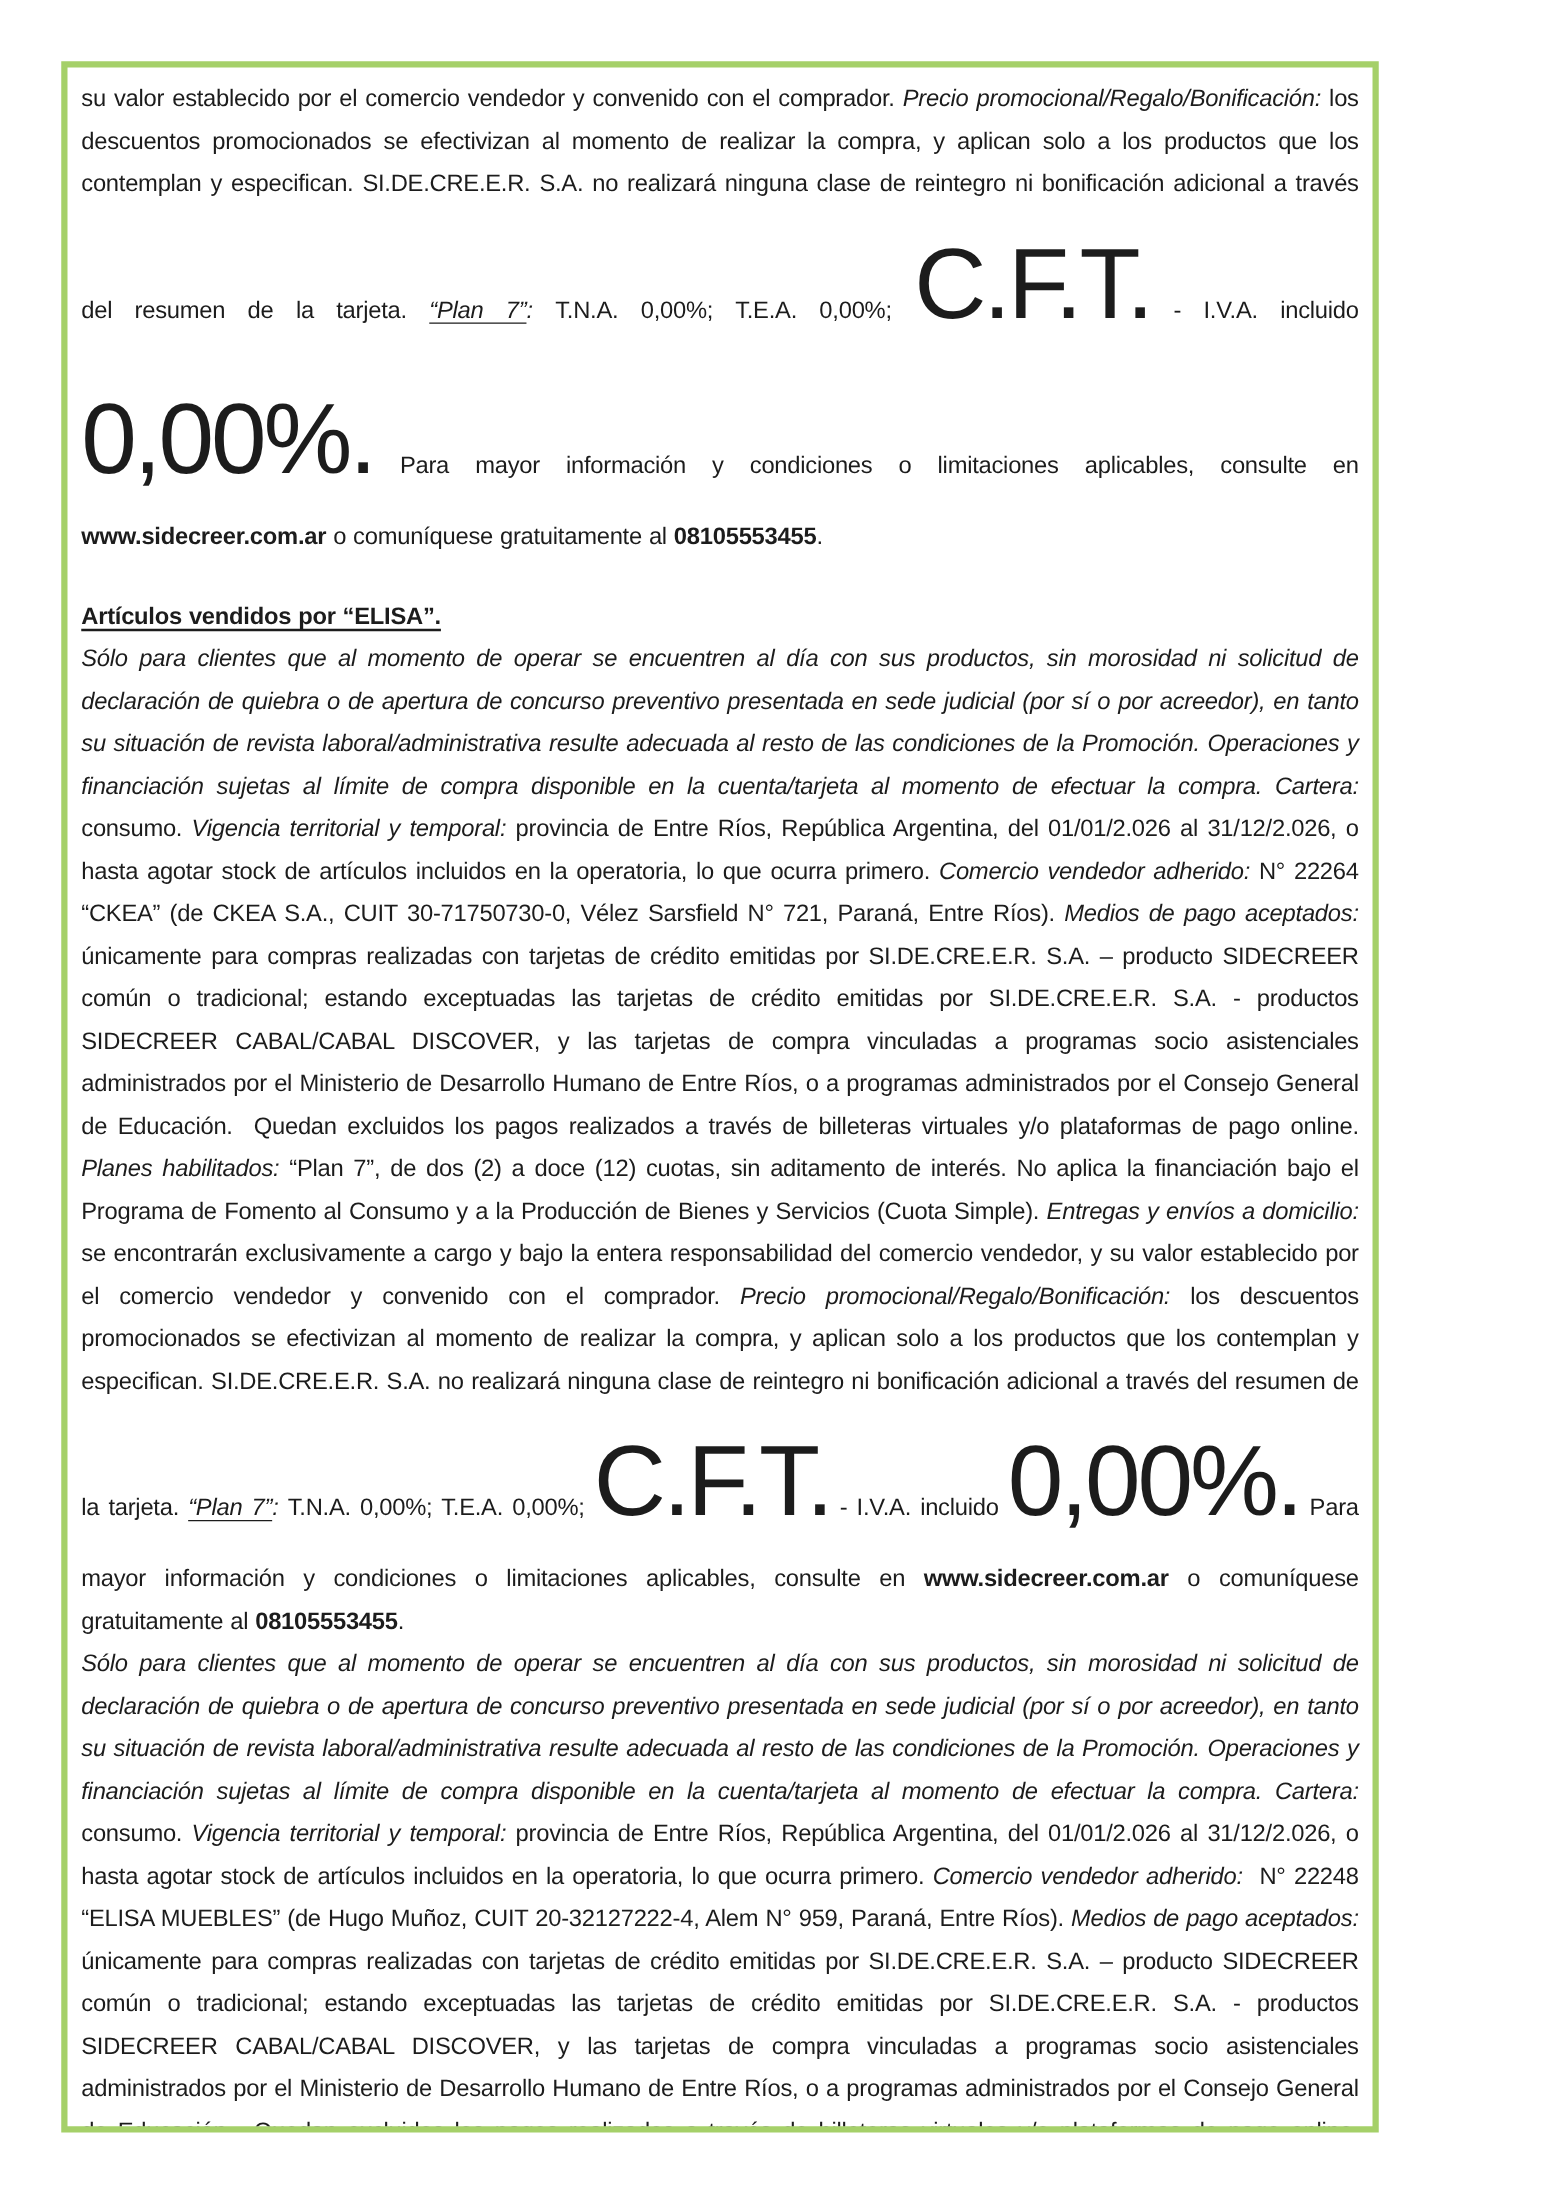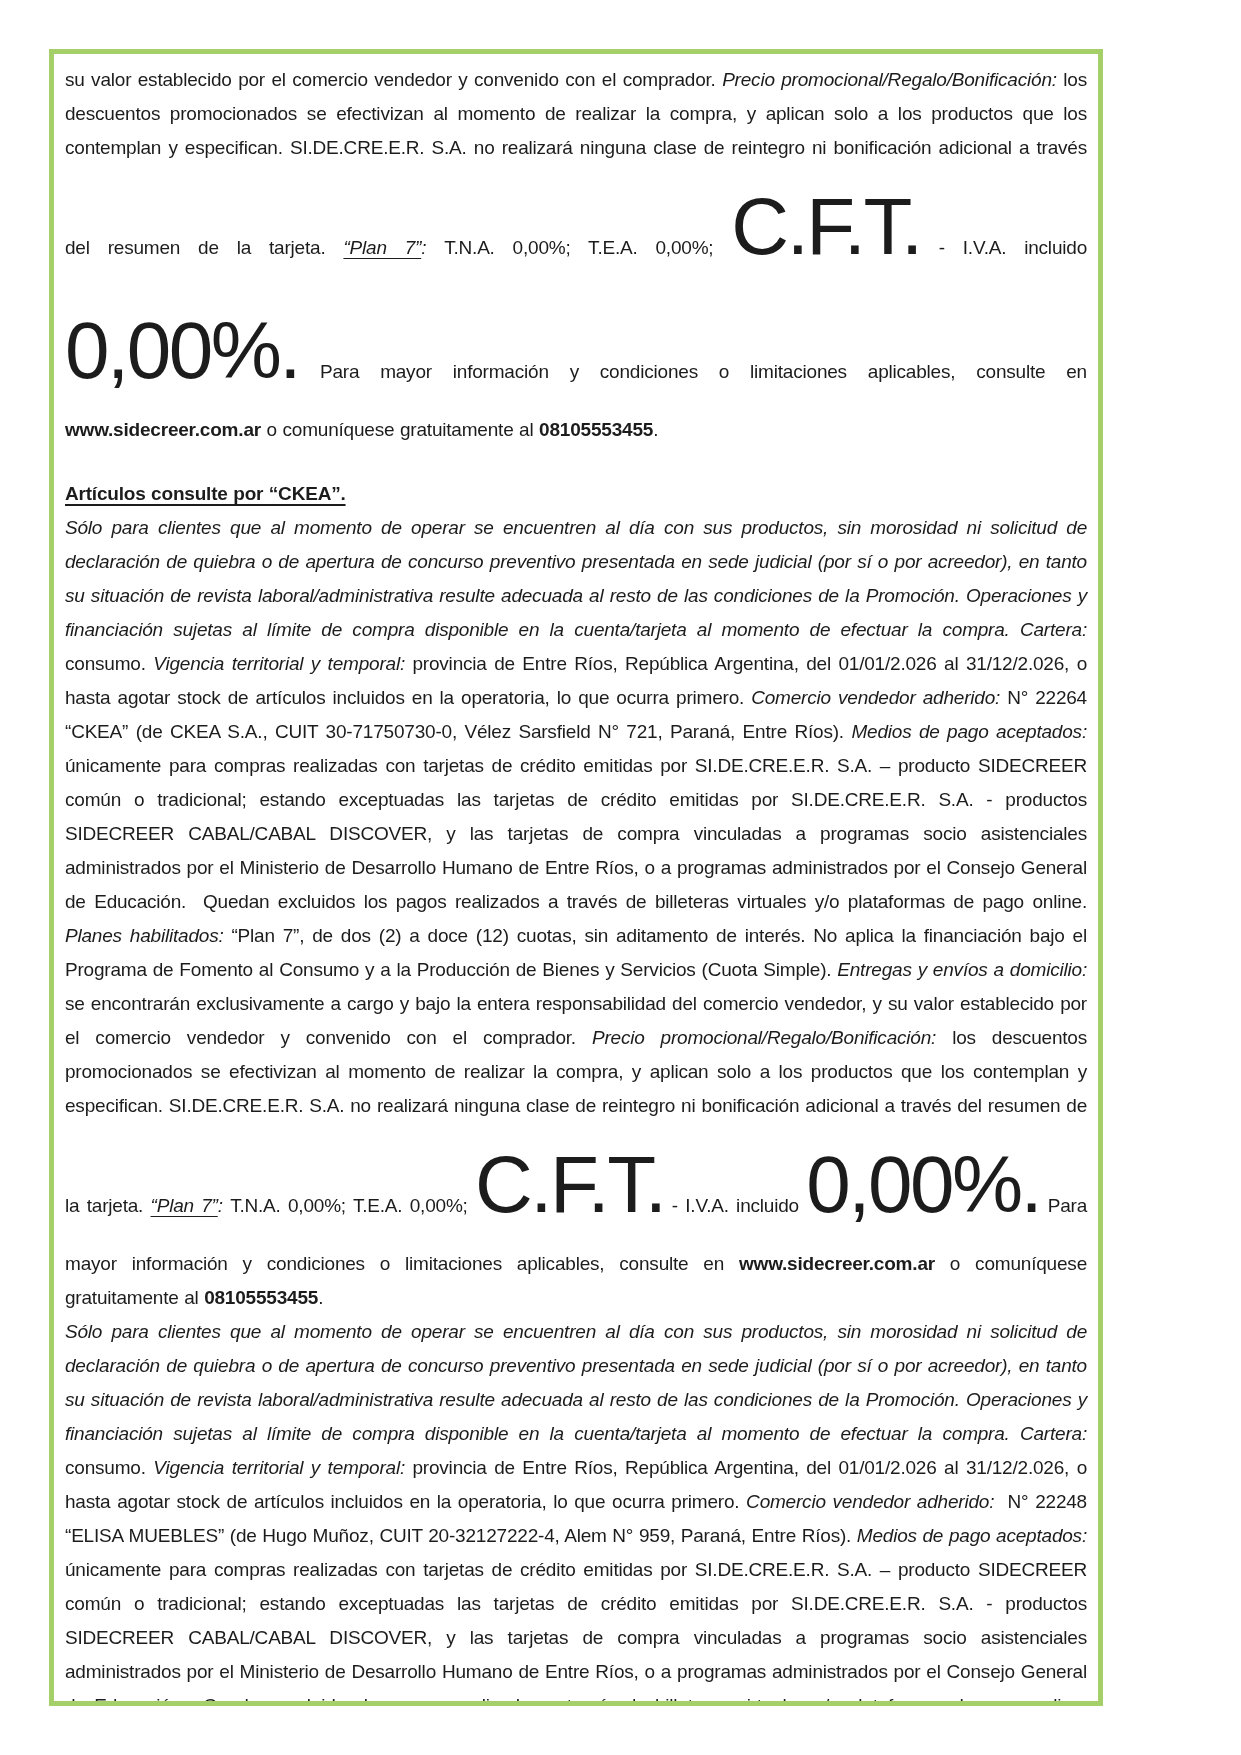--- a/index.html
+++ b/index.html
@@ -57,21 +57,21 @@
   }
 </style>
 </head>
 <body>
 
 <div class="page-frame">
   <div class="doc-body">
 
     <p><span class="seg seg-normal">su valor establecido por el comercio vendedor y convenido con el comprador. </span><span class="seg seg-italic">Precio promocional/Regalo/Bonificación:</span><span class="seg seg-normal"> los descuentos promocionados se efectivizan al momento de realizar la compra, y aplican solo a los productos que los contemplan y especifican. SI.DE.CRE.E.R. S.A. no realizará ninguna clase de reintegro ni bonificación adicional a través del resumen de la tarjeta. </span><span class="seg seg-italic-underline">“Plan 7”</span><span class="seg seg-italic">: </span><span class="seg seg-normal">T.N.A. 0,00%; T.E.A. 0,00%; </span><span class="seg seg-huge">C.F.T.</span><span class="seg seg-normal"> - I.V.A. incluido </span><span class="seg seg-huge">0,00%.</span><span class="seg seg-normal"> Para mayor información y condiciones o limitaciones aplicables, consulte en </span><span class="seg seg-bold">www.sidecreer.com.ar</span><span class="seg seg-normal"> o comuníquese gratuitamente al </span><span class="seg seg-bold">08105553455</span><span class="seg seg-normal">.</span></p>
 
-    <p class="heading"><span class="seg seg-bold-underline">Artículos consulte por “CKEA”.</span></p>
+    <p class="heading"><span class="seg seg-bold-underline">Artículos vendidos por “ELISA”.</span></p>
 
     <p><span class="seg seg-italic">Sólo para clientes que al momento de operar se encuentren al día con sus productos, sin morosidad ni solicitud de declaración de quiebra o de apertura de concurso preventivo presentada en sede judicial (por sí o por acreedor), en tanto su situación de revista laboral/administrativa resulte adecuada al resto de las condiciones de la Promoción. Operaciones y financiación sujetas al límite de compra disponible en la cuenta/tarjeta al momento de efectuar la compra. Cartera:</span><span class="seg seg-normal"> consumo. </span><span class="seg seg-italic">Vigencia territorial y temporal:</span><span class="seg seg-normal"> provincia de Entre Ríos, República Argentina, del 01/01/2.026 al 31/12/2.026, o hasta agotar stock de artículos incluidos en la operatoria, lo que ocurra primero. </span><span class="seg seg-italic">Comercio vendedor adherido:</span><span class="seg seg-normal"> N° 22264 “CKEA” (de CKEA S.A., CUIT 30-71750730-0, Vélez Sarsfield N° 721, Paraná, Entre Ríos). </span><span class="seg seg-italic">Medios de pago aceptados:</span><span class="seg seg-normal"> únicamente para compras realizadas con tarjetas de crédito emitidas por SI.DE.CRE.E.R. S.A. – producto SIDECREER común o tradicional; estando exceptuadas las tarjetas de crédito emitidas por SI.DE.CRE.E.R. S.A. - productos SIDECREER CABAL/CABAL DISCOVER, y las tarjetas de compra vinculadas a programas socio asistenciales administrados por el Ministerio de Desarrollo Humano de Entre Ríos, o a programas administrados por el Consejo General de Educación.&nbsp; Quedan excluidos los pagos realizados a través de billeteras virtuales y/o plataformas de pago online. </span><span class="seg seg-italic">Planes habilitados:</span><span class="seg seg-normal"> “Plan 7”, de dos (2) a doce (12) cuotas, sin aditamento de interés. No aplica la financiación bajo el Programa de Fomento al Consumo y a la Producción de Bienes y Servicios (Cuota Simple). </span><span class="seg seg-italic">Entregas y envíos a domicilio:</span><span class="seg seg-normal"> se encontrarán exclusivamente a cargo y bajo la entera responsabilidad del comercio vendedor, y su valor establecido por el comercio vendedor y convenido con el comprador. </span><span class="seg seg-italic">Precio promocional/Regalo/Bonificación:</span><span class="seg seg-normal"> los descuentos promocionados se efectivizan al momento de realizar la compra, y aplican solo a los productos que los contemplan y especifican. SI.DE.CRE.E.R. S.A. no realizará ninguna clase de reintegro ni bonificación adicional a través del resumen de la tarjeta. </span><span class="seg seg-italic-underline">“Plan 7”</span><span class="seg seg-italic">: </span><span class="seg seg-normal">T.N.A. 0,00%; T.E.A. 0,00%; </span><span class="seg seg-huge">C.F.T.</span><span class="seg seg-normal"> - I.V.A. incluido </span><span class="seg seg-huge">0,00%.</span><span class="seg seg-normal"> Para mayor información y condiciones o limitaciones aplicables, consulte en </span><span class="seg seg-bold">www.sidecreer.com.ar</span><span class="seg seg-normal"> o comuníquese gratuitamente al </span><span class="seg seg-bold">08105553455</span><span class="seg seg-normal">.</span></p>
 
 
     <p><span class="seg seg-italic">Sólo para clientes que al momento de operar se encuentren al día con sus productos, sin morosidad ni solicitud de declaración de quiebra o de apertura de concurso preventivo presentada en sede judicial (por sí o por acreedor), en tanto su situación de revista laboral/administrativa resulte adecuada al resto de las condiciones de la Promoción. Operaciones y financiación sujetas al límite de compra disponible en la cuenta/tarjeta al momento de efectuar la compra. Cartera:</span><span class="seg seg-normal"> consumo. </span><span class="seg seg-italic">Vigencia territorial y temporal:</span><span class="seg seg-normal"> provincia de Entre Ríos, República Argentina, del 01/01/2.026 al 31/12/2.026, o hasta agotar stock de artículos incluidos en la operatoria, lo que ocurra primero. </span><span class="seg seg-italic">Comercio vendedor adherido:</span><span class="seg seg-normal">&nbsp; N° 22248 “ELISA MUEBLES” (de Hugo Muñoz, CUIT 20-32127222-4, Alem N° 959, Paraná, Entre Ríos). </span><span class="seg seg-italic">Medios de pago aceptados:</span><span class="seg seg-normal"> únicamente para compras realizadas con tarjetas de crédito emitidas por SI.DE.CRE.E.R. S.A. – producto SIDECREER común o tradicional; estando exceptuadas las tarjetas de crédito emitidas por SI.DE.CRE.E.R. S.A. - productos SIDECREER CABAL/CABAL DISCOVER, y las tarjetas de compra vinculadas a programas socio asistenciales administrados por el Ministerio de Desarrollo Humano de Entre Ríos, o a programas administrados por el Consejo General de Educación.&nbsp; Quedan excluidos los pagos realizados a través de billeteras virtuales y/o plataformas de pago online. </span><span class="seg seg-italic">Planes habilitados:</span><span class="seg seg-normal"> “Plan 7”, de dos (2) a doce (12) cuotas, sin aditamento de interés. No aplica la financiación bajo el Programa de Fomento al Consumo y a la Producción de Bienes y Servicios (Cuota Simple). </span><span class="seg seg-italic">Entregas y envíos a domicilio:</span><span class="seg seg-normal"> se encontrarán exclusivamente a cargo y bajo la entera responsabilidad del comercio vendedor, y su valor establecido por el comercio vendedor y convenido con el comprador. </span></p>
 
   </div>
 </div>
 
 </body></html>

